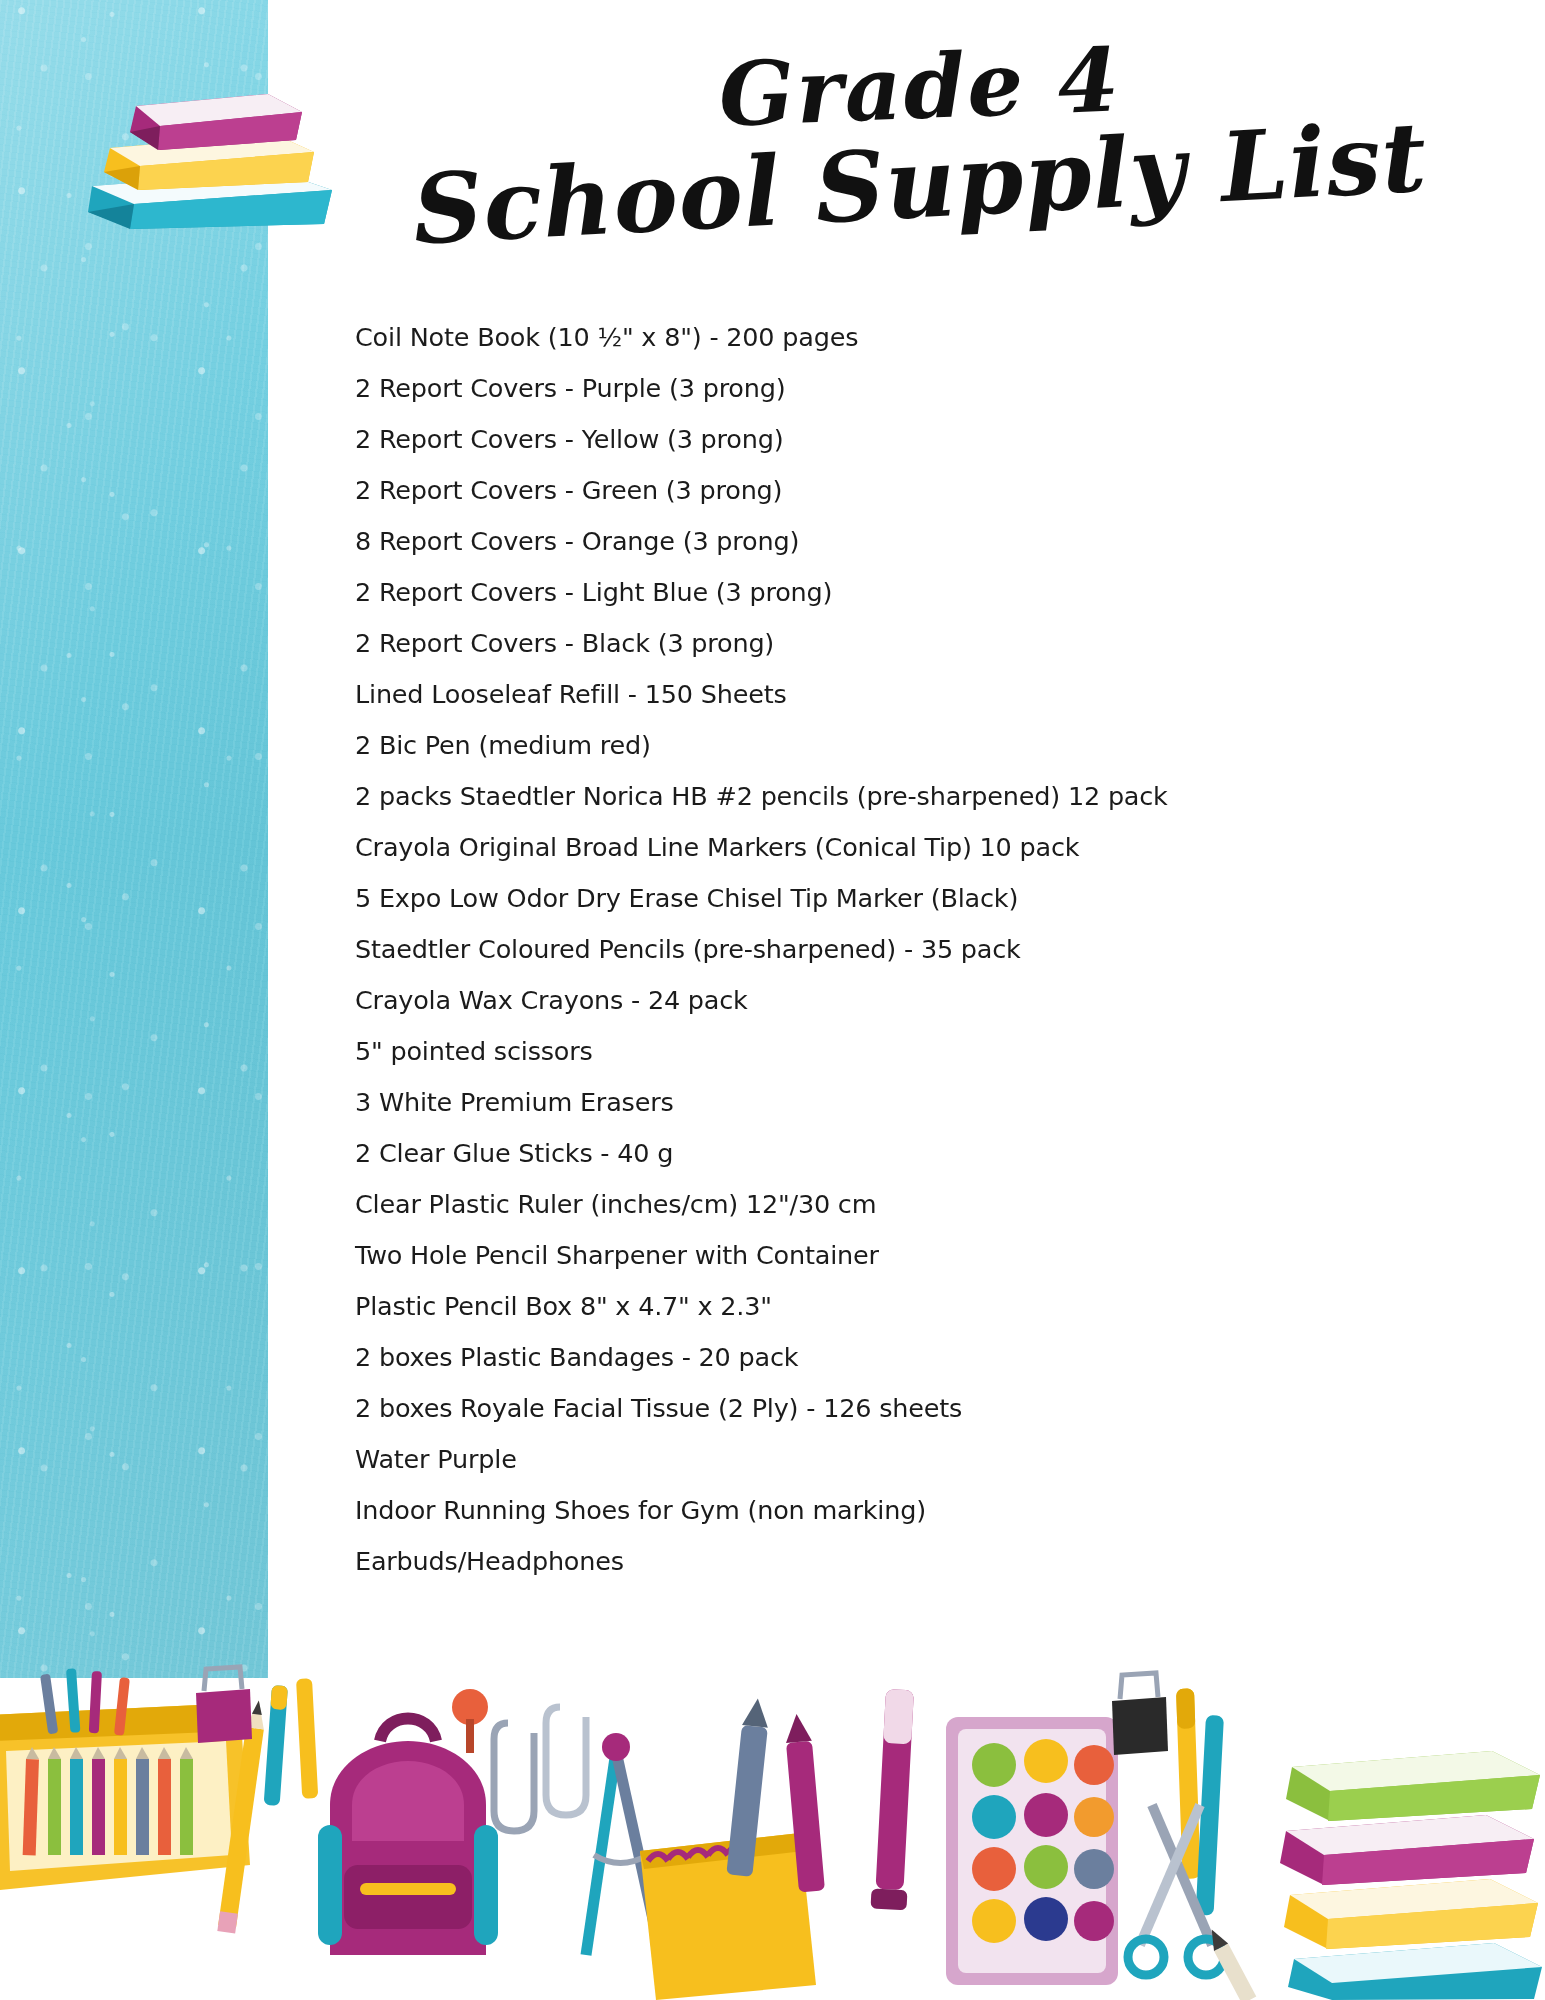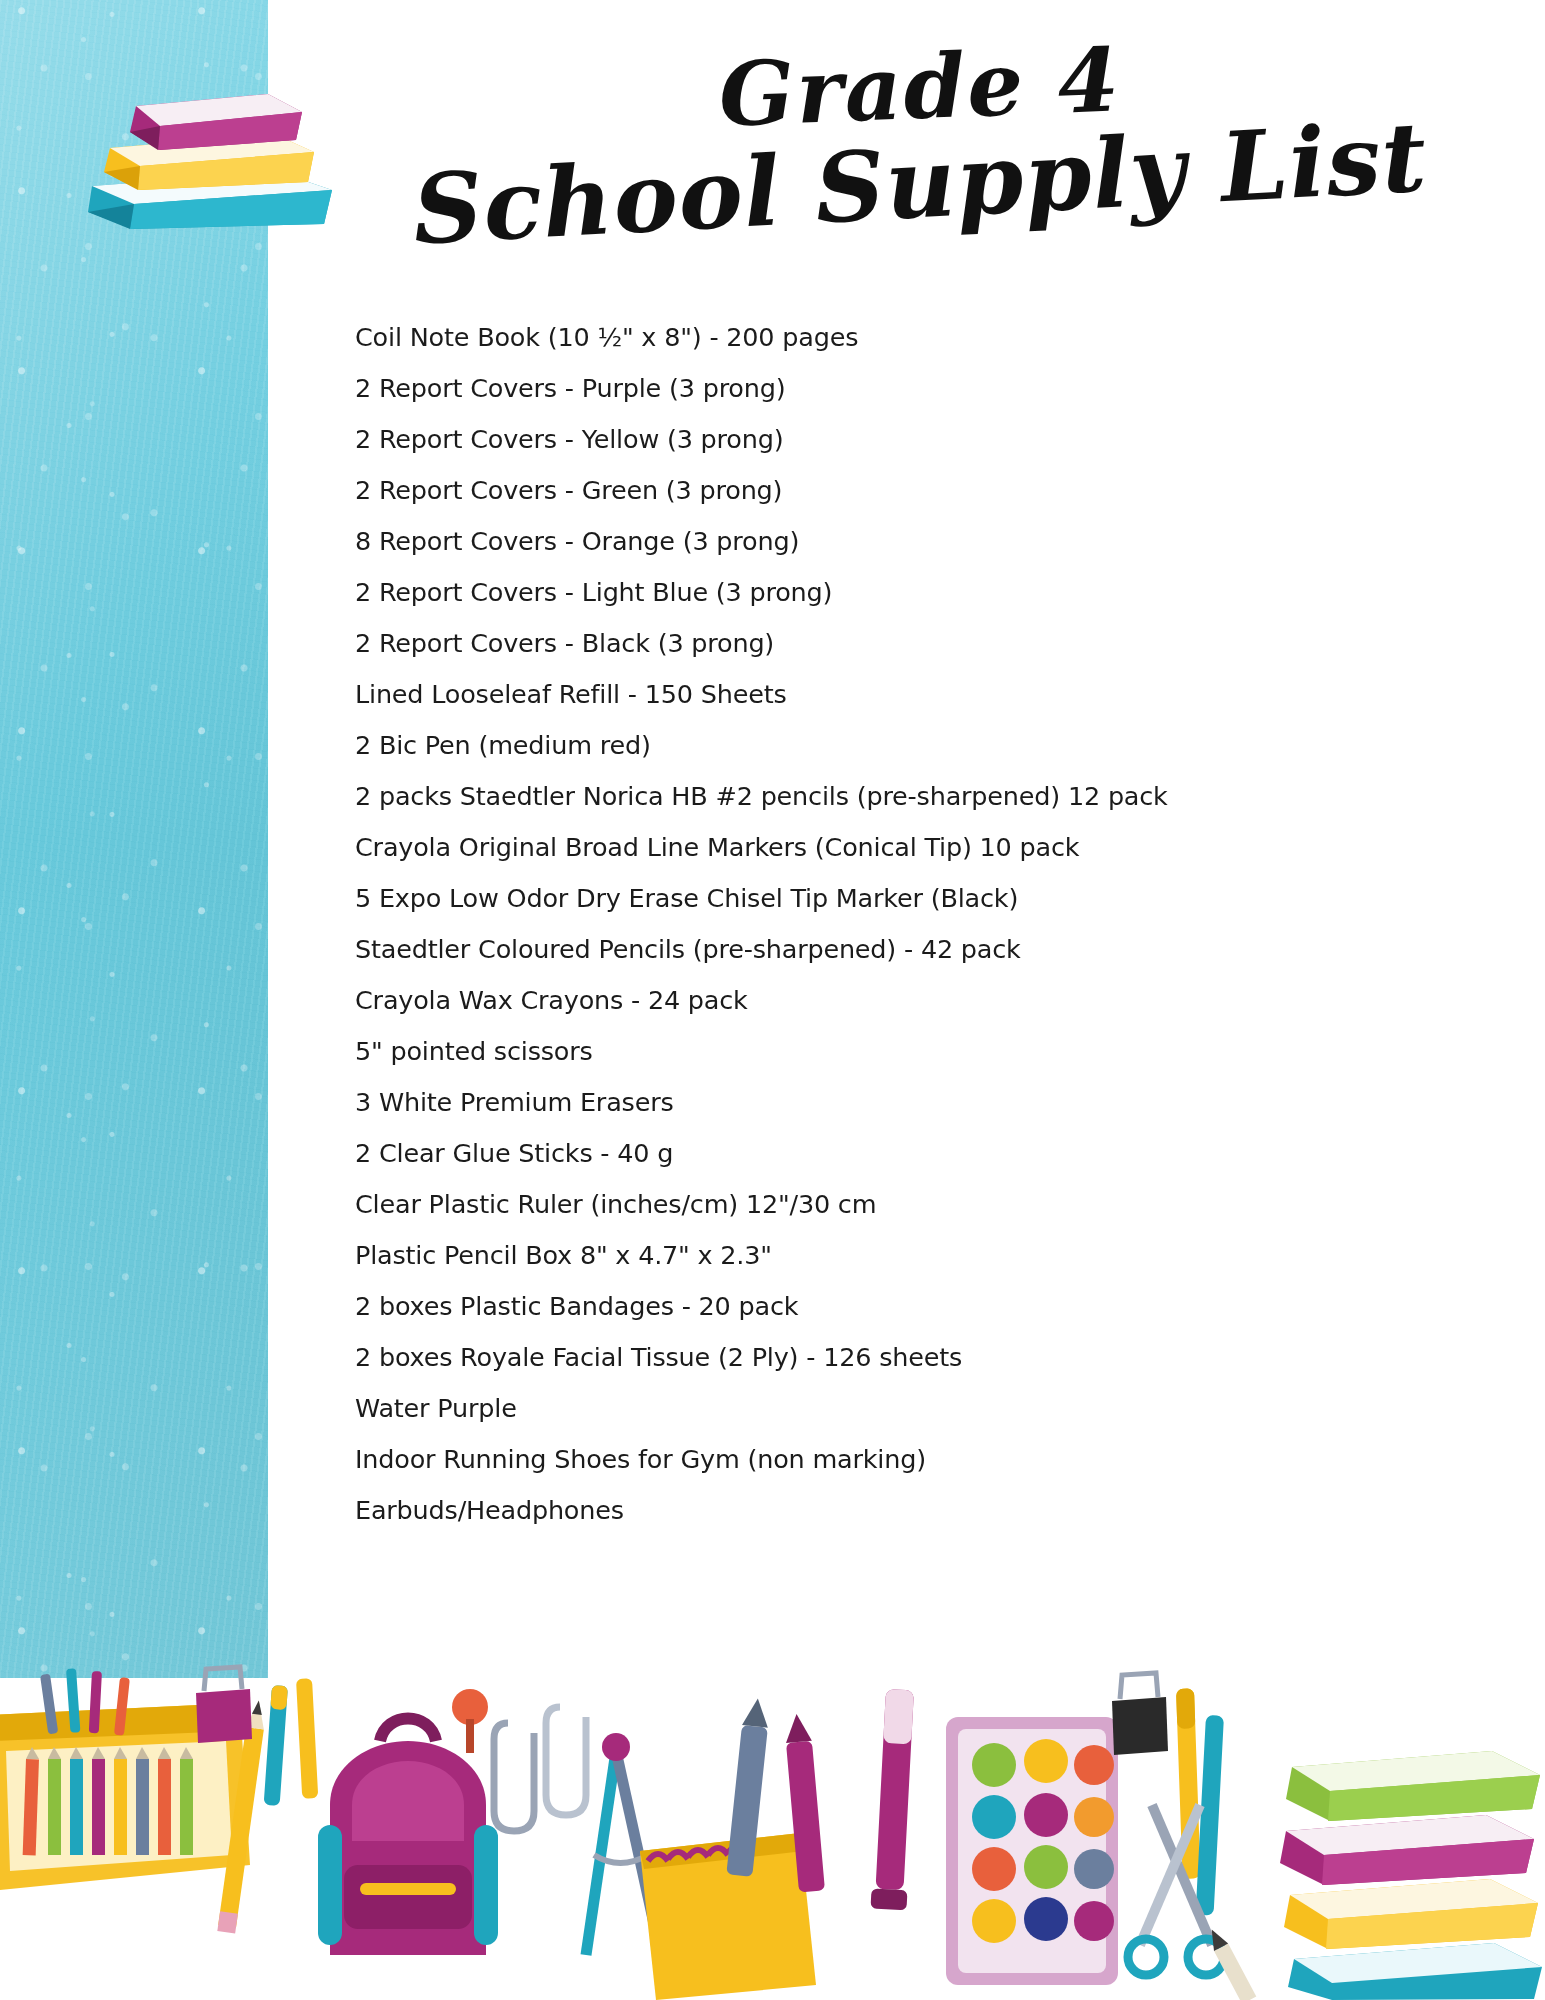--- a/index.html
+++ b/index.html
@@ -165,26 +165,27 @@
   <li>2 Report Covers - Yellow (3 prong)</li>
   <li>2 Report Covers - Green (3 prong)</li>
   <li>8 Report Covers - Orange (3 prong)</li>
   <li>2 Report Covers - Light Blue (3 prong)</li>
   <li>2 Report Covers - Black (3 prong)</li>
   <li>Lined Looseleaf Refill - 150 Sheets</li>
   <li>2 Bic Pen (medium red)</li>
   <li>2 packs Staedtler Norica HB #2 pencils (pre-sharpened) 12 pack</li>
   <li>Crayola Original Broad Line Markers (Conical Tip) 10 pack</li>
   <li>5 Expo Low Odor Dry Erase Chisel Tip Marker (Black)</li>
-  <li>Staedtler Coloured Pencils (pre-sharpened) - 42 pack</li>
+  <li>Staedtler Coloured Pencils (pre-sharpened) - 35 pack</li>
   <li>Crayola Wax Crayons - 24 pack</li>
   <li>5" pointed scissors</li>
   <li>3 White Premium Erasers</li>
   <li>2 Clear Glue Sticks - 40 g</li>
   <li>Clear Plastic Ruler (inches/cm) 12"/30 cm</li>
+  <li>Two Hole Pencil Sharpener with Container</li>
   <li>Plastic Pencil Box 8" x 4.7" x 2.3"</li>
   <li>2 boxes Plastic Bandages - 20 pack</li>
   <li>2 boxes Royale Facial Tissue (2 Ply) - 126 sheets</li>
   <li>Water Purple</li>
   <li>Indoor Running Shoes for Gym (non marking)</li>
   <li>Earbuds/Headphones</li>
 </ul>
 
 <div class="bottom-border">
   <svg width="1545" height="345" viewBox="0 0 1545 345" xmlns="http://www.w3.org/2000/svg">

